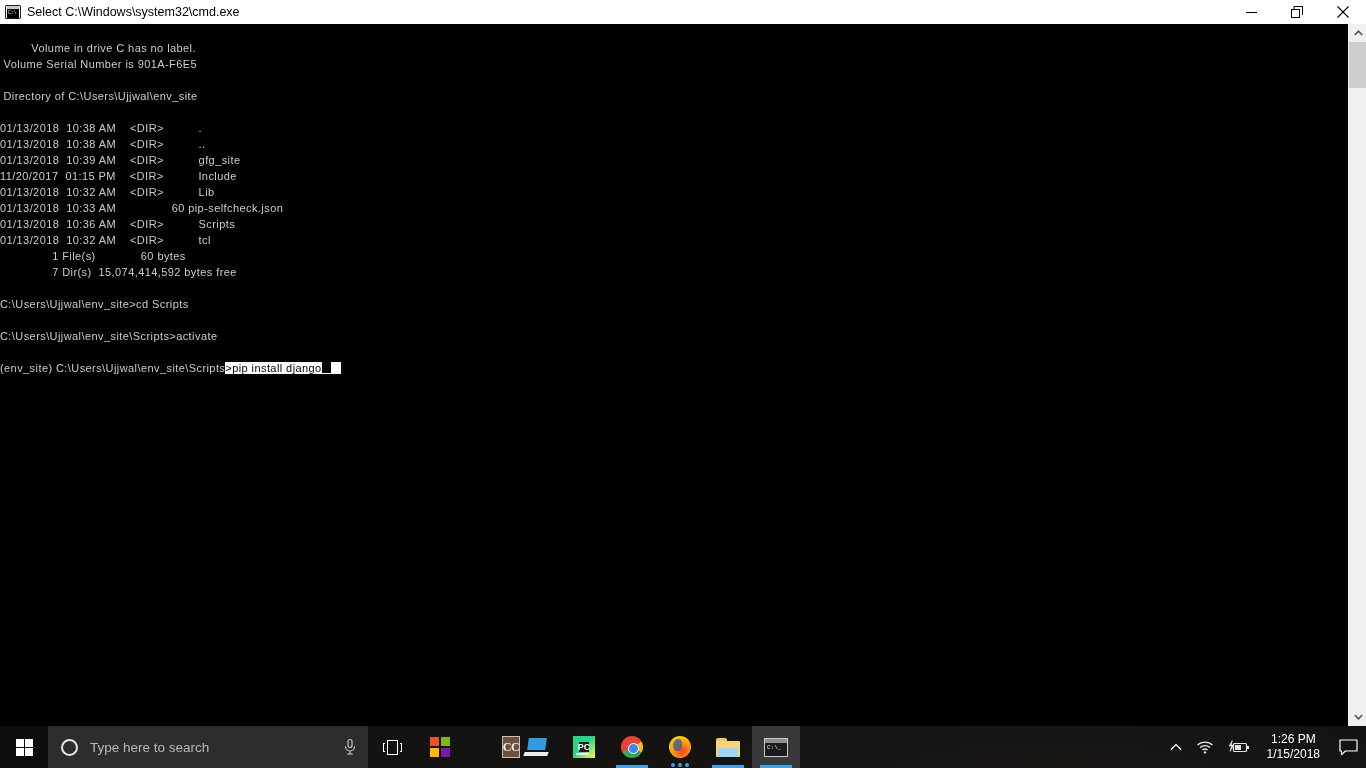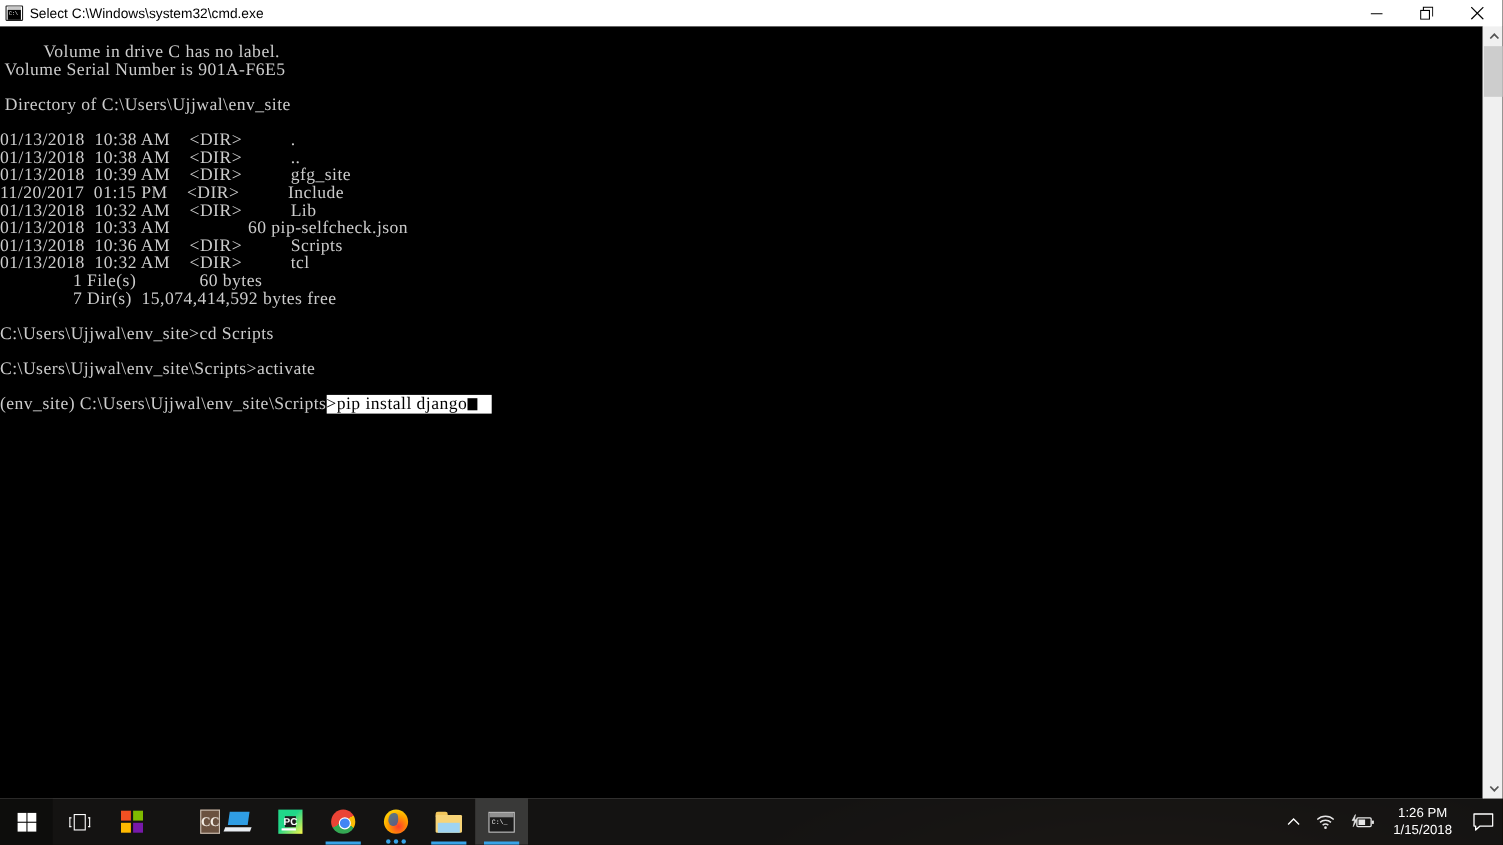--- a/index.html
+++ b/index.html
@@ -52,22 +52,22 @@
   }
   .win-btn svg{ display:block; }
 
   
   .console-body{
     position:absolute; left:0; top:24px; width:1348px; height:702px;
     background:#000000; overflow:hidden;
   }
   .console-text{
     position:absolute; left:0; top:0;
-    font-family:Liberation Serif, serif;
-    font-size:16px; line-height:16px; color:#cccccc;
+    font-family:Liberation Sans, sans-serif;
+    font-size:11px; line-height:16px; color:#cccccc;
     white-space:pre; letter-spacing:0.42px;
   }
   .console-text .hl{
     background:#ffffff; color:#000000;
   }
   .cursor-block{
     display:inline-block; width:9px; height:11px; background:#000000;
     vertical-align:-1px;
   }
 
@@ -321,20 +321,32 @@
 
     <div class="start-btn">
       <div class="win-logo">
         <i></i>
           <i></i>
           <i></i>
           <i></i>
       </div>
     </div>
 
+    <div class="search-box">
+      <div class="cortana"></div>
+      <div class="search-placeholder">Type here to search</div>
+      <div class="mic-icon">
+        <svg width="16" height="18" viewBox="0 0 16 18">
+          <rect x="6" y="1.5" width="4" height="8" rx="2" fill="none" stroke="#c9c9c9" stroke-width="1.2"></rect>
+          <path d="M3.5 8.5 a4.5 4.5 0 0 0 9 0" fill="none" stroke="#c9c9c9" stroke-width="1.2"></path>
+          <line x1="8" y1="13" x2="8" y2="15.6" stroke="#c9c9c9" stroke-width="1.2"></line>
+          <line x1="5.4" y1="16" x2="10.6" y2="16" stroke="#c9c9c9" stroke-width="1.2"></line>
+        </svg>
+      </div>
+    </div>
 
     <div class="tb-btn">
       <div class="ic-taskview">
         <div class="lft"></div>
           <div class="mid"></div>
           <div class="rgt"></div>
       </div>
     </div>
 
     <div class="tb-btn">

